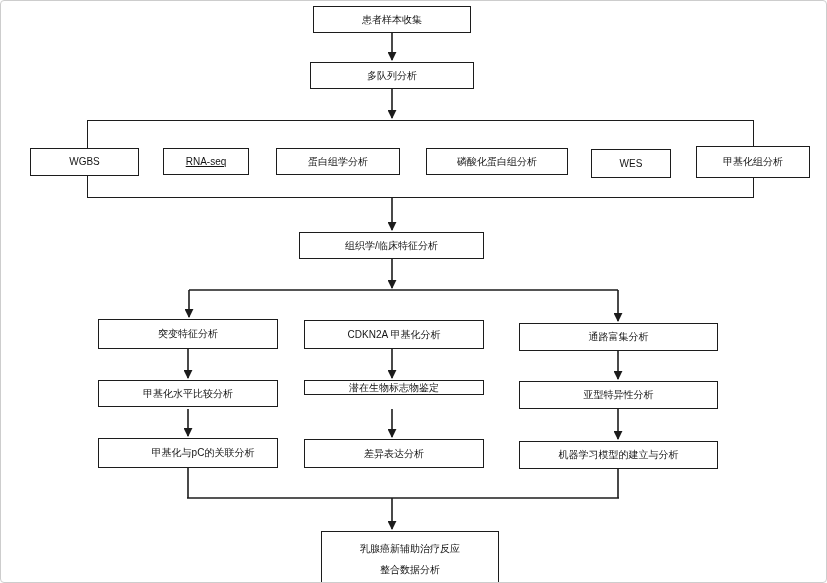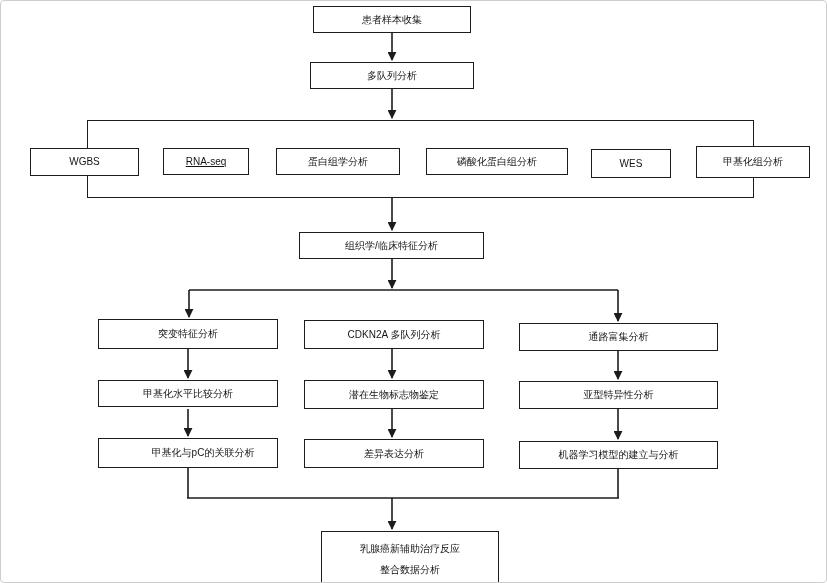--- a/index.html
+++ b/index.html
@@ -97,22 +97,22 @@
   <div class="node" style="left:425px; top:147px; width:142px; height:27px;">磷酸化蛋白组分析</div>
   <div class="node" style="left:590px; top:148px; width:80px; height:29px;">WES</div>
   <div class="node" style="left:695px; top:145px; width:114px; height:32px;">甲基化组分析</div>
 
   <div class="node" style="left:298px; top:231px; width:185px; height:27px;">组织学/临床特征分析</div>
 
   <div class="node" style="left:97px; top:318px; width:180px; height:30px;">突变特征分析</div>
   <div class="node" style="left:97px; top:379px; width:180px; height:27px;">甲基化水平比较分析</div>
   <div class="node" style="left:97px; top:437px; width:180px; height:30px;padding-left:32px;">甲基化与pC的关联分析</div>
 
-  <div class="node" style="left:303px; top:319px; width:180px; height:29px;">CDKN2A 多队列分析</div>
-  <div class="node" style="left:303px; top:379px; width:180px; height:29px;">潜在生物标志物鉴定</div>
+  <div class="node" style="left:303px; top:319px; width:180px; height:29px;">CDKN2A 甲基化分析</div>
+  <div class="node" style="left:303px; top:379px; width:180px; height:15px;">潜在生物标志物鉴定</div>
   <div class="node" style="left:303px; top:438px; width:180px; height:29px;">差异表达分析</div>
 
   <div class="node" style="left:518px; top:322px; width:199px; height:28px;">通路富集分析</div>
   <div class="node" style="left:518px; top:380px; width:199px; height:28px;">亚型特异性分析</div>
   <div class="node" style="left:518px; top:440px; width:199px; height:28px;">机器学习模型的建立与分析</div>
 
   <div class="node multiline" style="left:320px; top:530px; width:178px; height:56px;">
     <span>乳腺癌新辅助治疗反应</span>
     <span>整合数据分析</span>
   </div>

